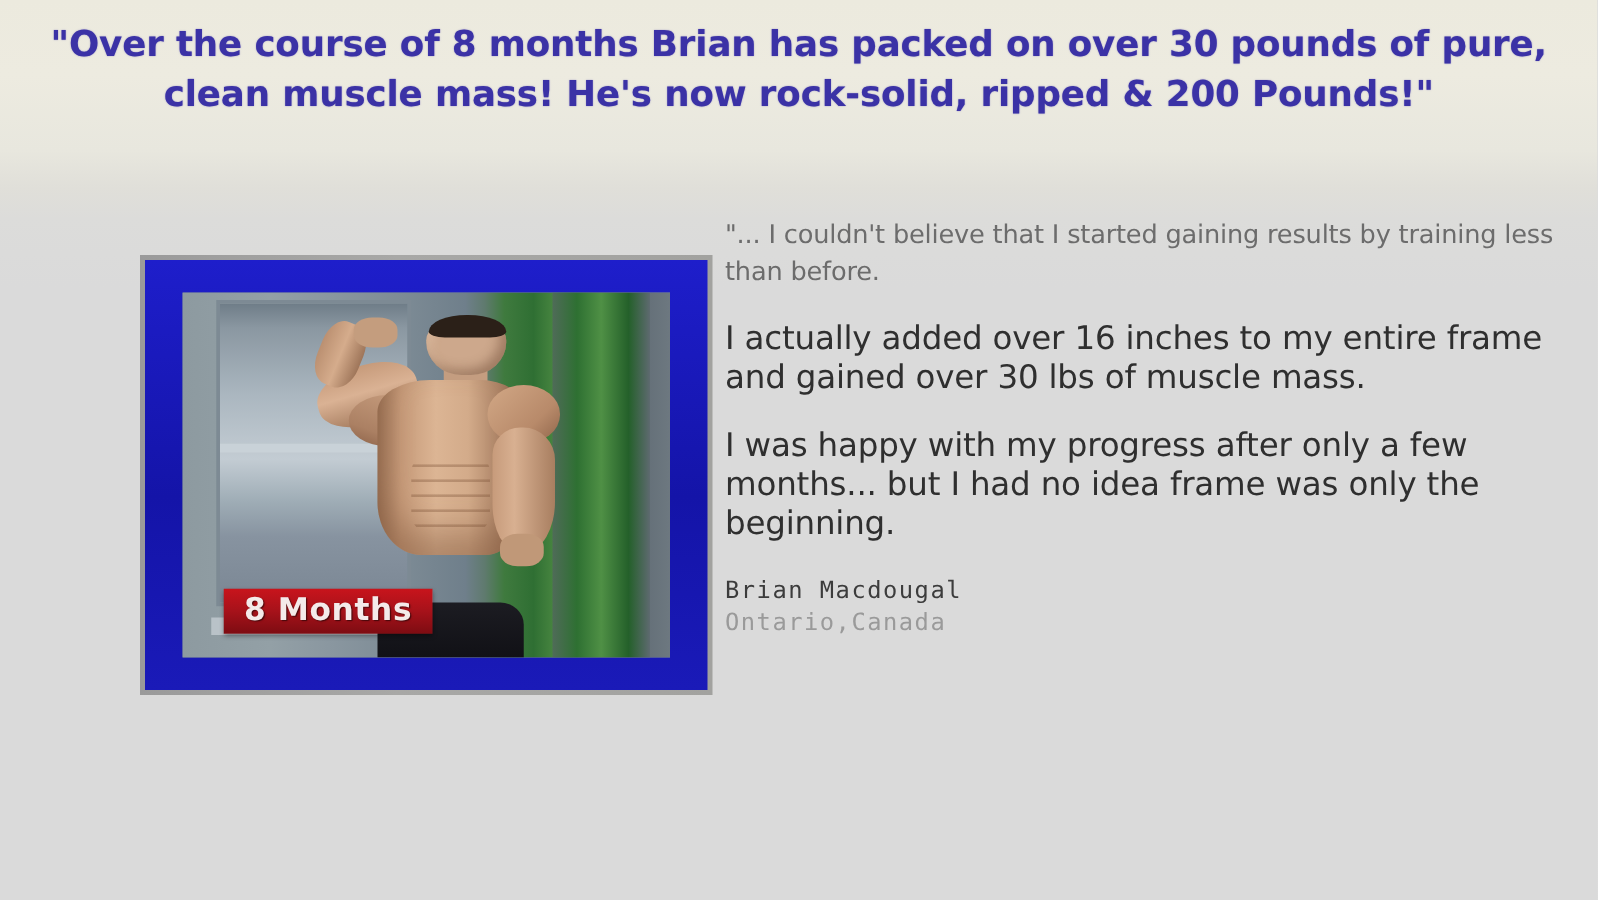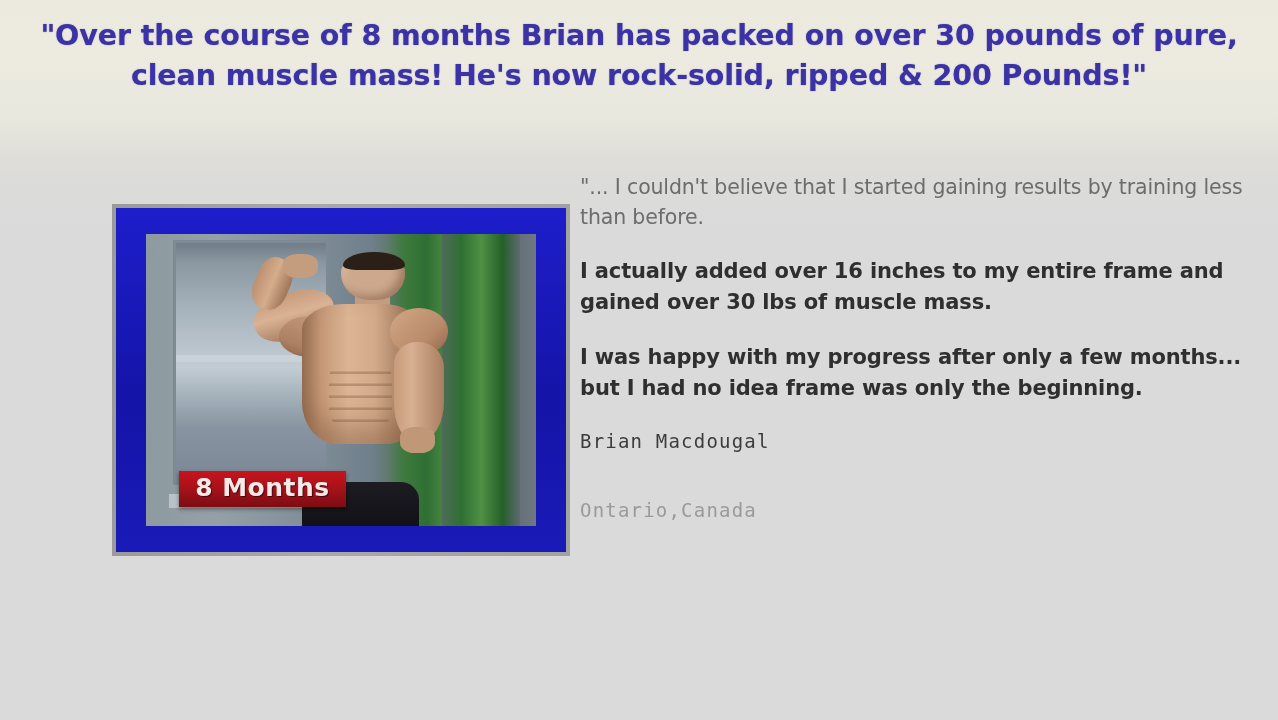--- a/index.html
+++ b/index.html
@@ -232,41 +232,40 @@
   .t-para {
     font-family: "DejaVu Sans", sans-serif;
     font-size: 20.5px;
     line-height: 30px;
     color: #6c6c6c;
     margin-bottom: 24px;
     letter-spacing: -0.15px;
   }
 
   .t-para.strong {
-    font-weight: bold;
+    font-weight: normal;
     color: #2f2f2f;
-    font-size: 21px;
+    font-size: 26px;
     line-height: 31px;
   }
 
   .t-sign {
     font-family: "DejaVu Sans Mono", monospace;
     font-size: 19px;
     line-height: 26px;
     letter-spacing: 1.2px;
   }
   .t-sign-name {
     font-weight: normal;
     color: #3c3c3c;
     margin-top: 6px;
   }
   .t-sign-loc {
     color: #9a9a9a;
     font-weight: normal;
-    margin-top: 43px;
   }
 </style>
 </head>
 <body>
 
 <div class="page">
 
   <h1 class="headline">"Over the course of 8 months Brian has packed on over 30 pounds of pure, clean muscle mass! He's now rock-solid, ripped &amp; 200 Pounds!"</h1>
 
   <div class="photo-outer">

